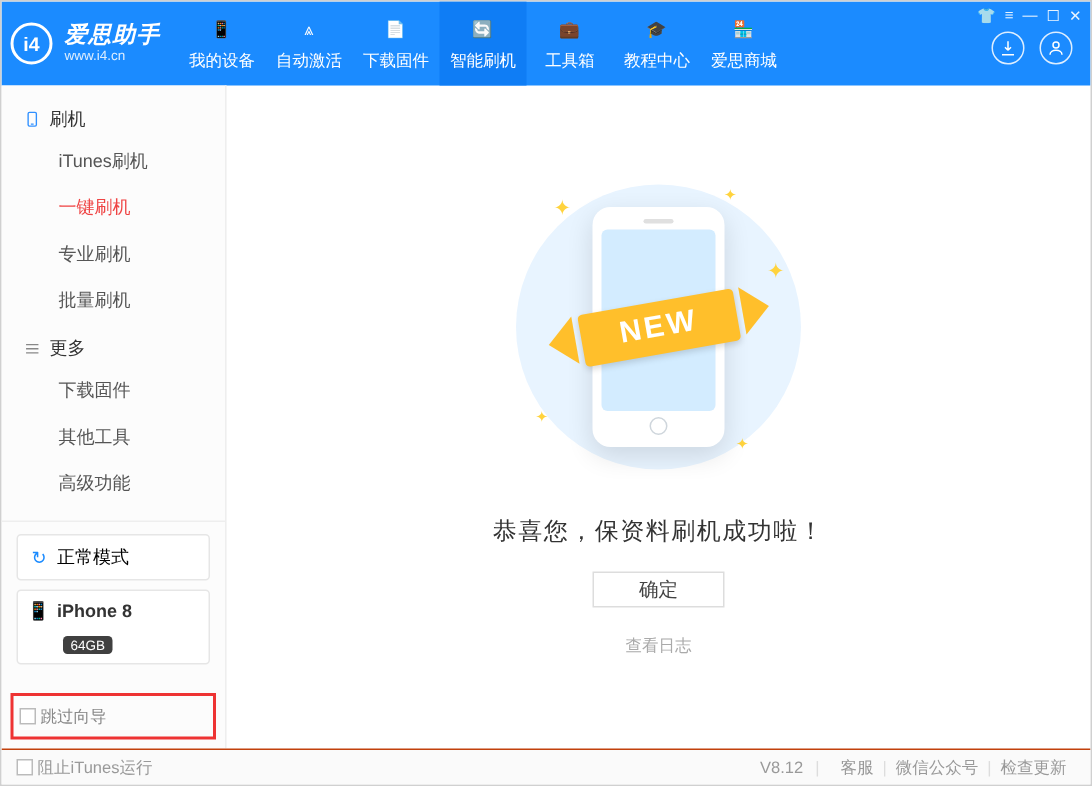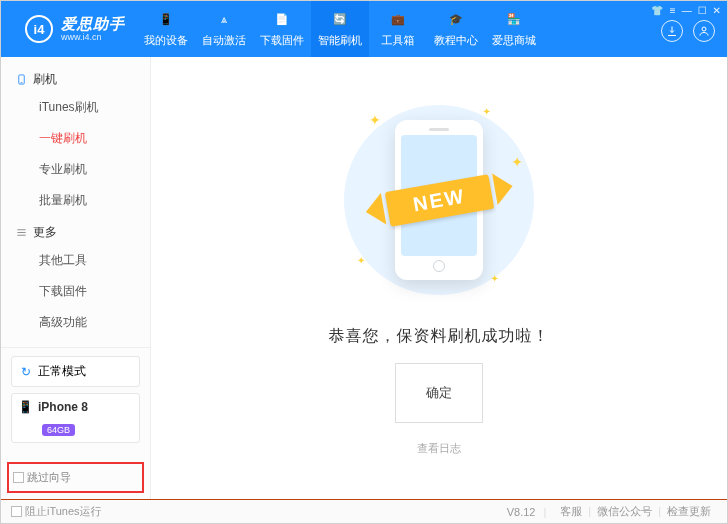--- a/index.html
+++ b/index.html
@@ -1,20 +1,20 @@
 <!DOCTYPE html>
 <html><head>
 <meta charset="utf-8">
 <style>
   * { box-sizing: border-box; margin: 0; padding: 0; font-family: "Microsoft YaHei", Arial, sans-serif; }
   body { width: 728px; height: 524px; border: 1px solid #d0d0d0; background: #fff; overflow: hidden; position: relative; }
 
   
   .header { height: 56px; background: #1b8bff; display: flex; align-items: stretch; color: #fff; }
-  .logo-block { display: flex; align-items: center; padding: 0 12px 0 24px; gap: 8px; }
+  .logo-block { display: flex; align-items: center; padding: 0 12px 0 6px; gap: 8px; }
   .logo-circle { width: 28px; height: 28px; border: 2px solid #fff; border-radius: 50%; display: flex; align-items: center; justify-content: center; font-weight: bold; font-size: 13px; color:#fff; }
   .logo-text { display:flex; flex-direction:column; line-height:1; }
   .logo-title { font-size: 15px; font-weight: bold; font-style: italic; letter-spacing:1px;}
   .logo-sub { font-size: 9px; opacity:.85; margin-top:2px; }
   .nav { display:flex; flex:1; }
   .nav-item { width: 58px; display:flex; flex-direction:column; align-items:center; justify-content:center; font-size: 11px; gap:4px; cursor:pointer; }
   .nav-item.active { background:#0f7df5; }
   .nav-icon { width:18px; height:18px; display:flex; align-items:center; justify-content:center; }
   .win-ctrl { display:flex; align-items:flex-start; padding:4px 6px; gap:6px; font-size:10px; }
   .win-ctrl span { cursor:pointer; opacity:.9; }
@@ -25,40 +25,40 @@
   .body { display:flex; height: calc(100% - 56px - 24px); }
   .sidebar { width: 150px; border-right:1px solid #eee; display:flex; flex-direction:column; background:#fcfcfc; }
   .sb-scroll { flex:1; overflow:auto; padding-top:6px; }
   .sb-group { padding: 8px 14px 4px; font-size:12px; color:#333; display:flex; align-items:center; gap:6px; }
   .sb-group .g-icon { width:12px; height:12px; display:flex; align-items:center; justify-content:center; color:#3090ff; }
   .sb-item { padding:7px 0 7px 38px; font-size:12px; color:#555; cursor:pointer; }
   .sb-item.active { color:#ef4444; }
   .sb-bottom { padding:8px 10px; border-top:1px solid #eee; }
   .sb-card { border:1px solid #e6e6e6; border-radius:3px; padding:6px 8px; margin-bottom:6px; display:flex; align-items:center; gap:6px; font-size:12px; background:#fff; }
   .sb-card .dot { width:12px; height:12px; border-radius:50%; display:inline-flex; align-items:center; justify-content:center; color:#1b8bff; }
-  .badge { background:#8b5cf6; color:#fff; font-size:9px; padding:1px 5px; border-radius:3px; margin-left:4px;}
+  .badge { background:#404040; color:#fff; font-size:9px; padding:1px 5px; border-radius:3px; margin-left:4px;}
   .device-row2 { padding-left:18px; margin-top:2px;}
   .sb-checks { border:2px solid #e33; margin:5px 6px 6px; padding:6px 4px; display:flex; gap:10px; font-size:11px; color:#888; }
   .chk { display:flex; align-items:center; gap:3px; cursor:pointer; }
   .chk-box { width:11px; height:11px; border:1px solid #bbb; background:#fff; }
 
   
   .main { flex:1; display:flex; flex-direction:column; align-items:center; justify-content:center; position:relative; }
   .illus { width:200px; height:200px; position:relative; display:flex; align-items:center; justify-content:center; }
   .circle-bg { width:190px; height:190px; border-radius:50%; background:#e8f4ff; position:absolute; }
   .sparkle { position:absolute; color:#ffd33d; font-size:14px; }
   .phone { width:88px; height:160px; background:#fff; border-radius:12px; box-shadow:0 6px 18px rgba(0,0,0,.12); position:absolute; display:flex; flex-direction:column; align-items:center; padding:8px 6px; }
   .phone .screen { flex:1; width:100%; background:#d3ecff; border-radius:4px; margin:4px 0; }
   .phone .home { width:12px; height:12px; border:1.5px solid #cfd6dc; border-radius:50%; }
   .ribbon { position:absolute; padding:6px 26px; background:#ffbf2b; transform:rotate(-10deg); font-weight:800; font-size:20px; color:#fff; letter-spacing:2px; border-radius:3px; box-shadow:0 2px 4px rgba(0,0,0,.15); }
   .ribbon::before,.ribbon::after{ content:""; position:absolute; top:0; width:0; height:0; border:18px solid transparent; }
   .ribbon::before{ left:-22px; border-right-color:#ffbf2b; border-left:none; border-top-width:16px; border-bottom-width:16px;}
   .ribbon::after{ right:-22px; border-left-color:#ffbf2b; border-right:none; border-top-width:16px; border-bottom-width:16px;}
   .msg { margin-top:26px; font-size:16px; color:#333; letter-spacing:1px; }
-  .btn { margin-top:16px; border:1px solid #ddd; background:#fff; padding:20px 30px; font-size:13px; color:#444; cursor:pointer; }
+  .btn { margin-top:16px; border:1px solid #ddd; background:#fff; padding:2px 30px; font-size:13px; color:#444; cursor:pointer; }
   .loglink { margin-top:18px; font-size:11px; color:#aaa; cursor:pointer; }
 
   
   .footer { position:absolute; bottom:0; left:0; right:0; height:24px; border-top:1px solid #c2410c; background:#fafafa; display:flex; align-items:center; font-size:11px; color:#999; padding:0 10px; }
   .footer .chk { color:#999; }
   .footer-spacer { flex:1; }
   .foot-link { margin:0 6px; cursor:pointer; }
   .foot-sep { color:#ddd; }
 </style>
 </head>
@@ -145,22 +145,22 @@
         <div class="sb-group">
           <span class="g-icon">
             <svg width="11" height="11" viewBox="0 0 24 24" fill="none" stroke="#888" stroke-width="2">
               <line x1="3" y1="6" x2="21" y2="6"></line>
               <line x1="3" y1="12" x2="21" y2="12"></line>
               <line x1="3" y1="18" x2="21" y2="18"></line>
             </svg>
           </span>
           <span>更多</span>
         </div>
+        <div class="sb-item">下载固件</div>
         <div class="sb-item">其他工具</div>
-        <div class="sb-item">下载固件</div>
         <div class="sb-item">高级功能</div>
       </div>
     <div class="sb-bottom">
       <div class="sb-card">
         <span class="dot">↻</span>
         <span>正常模式</span>
       </div>
       <div class="sb-card" style="flex-direction:column; align-items:flex-start;">
         <div style="display:flex; align-items:center; gap:6px;">
           <span class="dot">📱</span>

